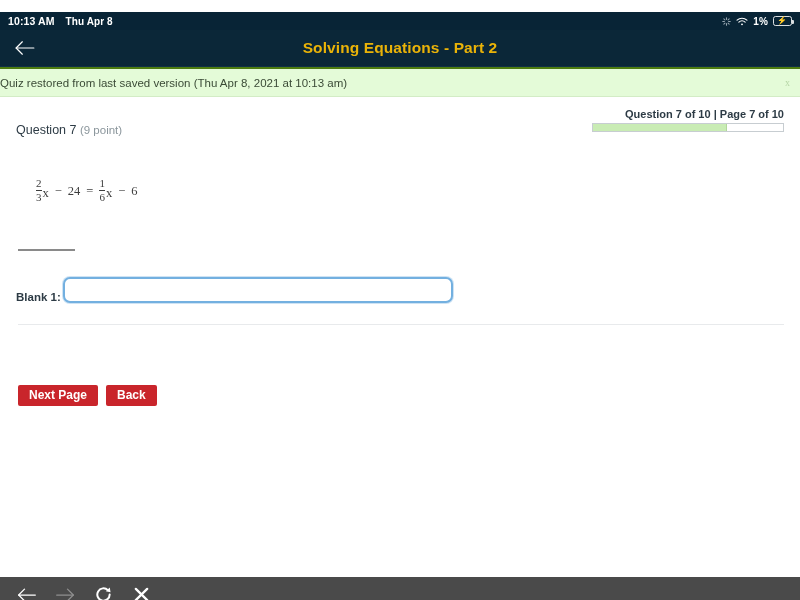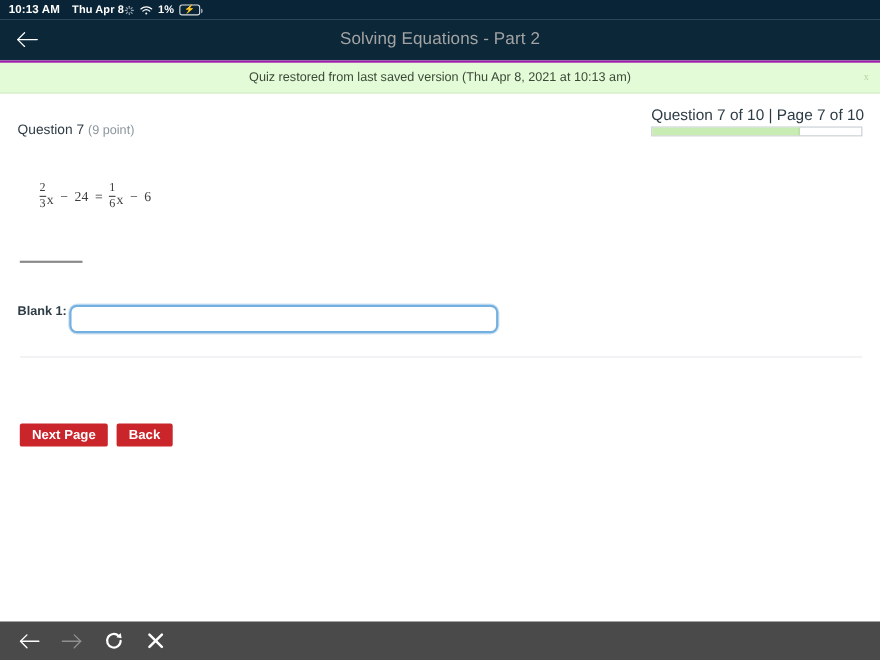--- a/index.html
+++ b/index.html
@@ -7,23 +7,23 @@
     width:800px;height:600px;overflow:hidden;
     background:#ffffff;
     font-family:"Liberation Sans", sans-serif;
     -webkit-font-smoothing:antialiased;
   }
   .screen{position:relative;width:800px;height:600px;}
 
   
   .statusbar{
     height:18px;background:#082436;color:#ffffff;
-    display:flex;align-items:center;
+    display:flex;align-items:center;justify-content:space-between;
     padding:0 8px 0 8px;box-sizing:border-box;
-    font-size:10.5px;font-weight:bold;letter-spacing:.1px;
+    font-size:10.5px;font-weight:bold;letter-spacing:.1px;margin-top:12px;
   }
   .sb-left{display:flex;align-items:center;gap:11px;}
   .sb-right{display:flex;align-items:center;gap:5px;}
   .sb-time{font-size:10.5px;font-weight:bold;}
   .sb-date{font-size:10px;font-weight:bold;}
   .sb-pct{font-size:10px;font-weight:bold;}
   .icn{display:inline-block;line-height:0;}
   .spinner-ico{width:9px;height:9px;opacity:.75;}
   .wifi-ico{width:12px;height:9px;}
   .batt{
@@ -42,45 +42,45 @@
     height:37px;background:#0b2738;position:relative;
     display:flex;align-items:center;
     border-bottom:1px solid #123145;box-sizing:border-box;
   }
   .appbar-back{
     position:absolute;left:12px;top:50%;transform:translateY(-50%);
     width:26px;height:22px;display:flex;align-items:center;justify-content:center;
     cursor:pointer;
   }
   .appbar-title{
-    width:100%;text-align:center;color:#a3a3a3;
-    font-size:15.5px;font-weight:400;letter-spacing:.1px;
+    width:100%;text-align:center;color:#eab308;
+    font-size:15.5px;font-weight:700;letter-spacing:.1px;
   }
 
   
   .flash{
-    position:relative;background:#e4fbd8;border-top:2px solid #a21caf;
+    position:relative;background:#e4fbd8;border-top:2px solid #4d7c0f;
     border-bottom:1px solid #d3ecc6;
-    height:30px;display:flex;align-items:center;justify-content:center;
+    height:30px;display:flex;align-items:center;justify-content:flex-start;
     box-sizing:border-box;
   }
   .flash-text{font-size:11.5px;color:#3a4a36;}
   .flash-close{
     position:absolute;right:10px;top:50%;transform:translateY(-50%);
     font-size:10px;color:#b7d6a7;cursor:pointer;line-height:1;
     font-family:"Liberation Serif", serif;
   }
 
   
   .content{position:relative;padding:0 16px;box-sizing:border-box;}
 
   .qmeta{
     position:absolute;right:16px;top:11px;width:192px;text-align:right;
   }
-  .qmeta-label{font-size:14px;font-weight:normal;color:#2d3b45;white-space:nowrap;}
+  .qmeta-label{font-size:11px;font-weight:bold;color:#2d3b45;white-space:nowrap;}
   .progress{
     margin-top:3px;width:192px;height:9px;background:#ffffff;
     border:1px solid #c7cdd1;box-sizing:border-box;display:flex;
   }
   .progress-fill{height:100%;background:#c9ecb4;border-right:1px solid #b2d79c;}
 
   .qhead{padding-top:26px;font-size:12.5px;color:#2d3b45;}
   .qhead b{font-weight:normal;text-align:center;}
   .qhead .pts{color:#8b969c;font-weight:normal;font-size:11.5px;}
 
@@ -102,21 +102,21 @@
   .eq-sp{display:inline-block;width:4px;}
 
   
   .blank-rule{
     margin-top:45px;margin-left:2px;width:57px;height:0;
     border-top:2px solid #8a8a8a;
   }
 
   
   .blankrow{
-    margin-top:38px;display:flex;align-items:flex-start;
+    margin-top:26px;display:flex;align-items:flex-end;
   }
   .blank-label{
     font-size:11.5px;font-weight:bold;color:#2d3b45;margin-right:2px;
   }
   .blank-input{
     width:390px;height:26px;box-sizing:border-box;
     border:2px solid #73b0e0;border-radius:7px;background:#ffffff;
     outline:none;padding:0 7px;font-size:12px;color:#2d3b45;
     box-shadow:0 0 0 1px rgba(115,176,224,.35);
     font-family:"Liberation Sans", sans-serif;

